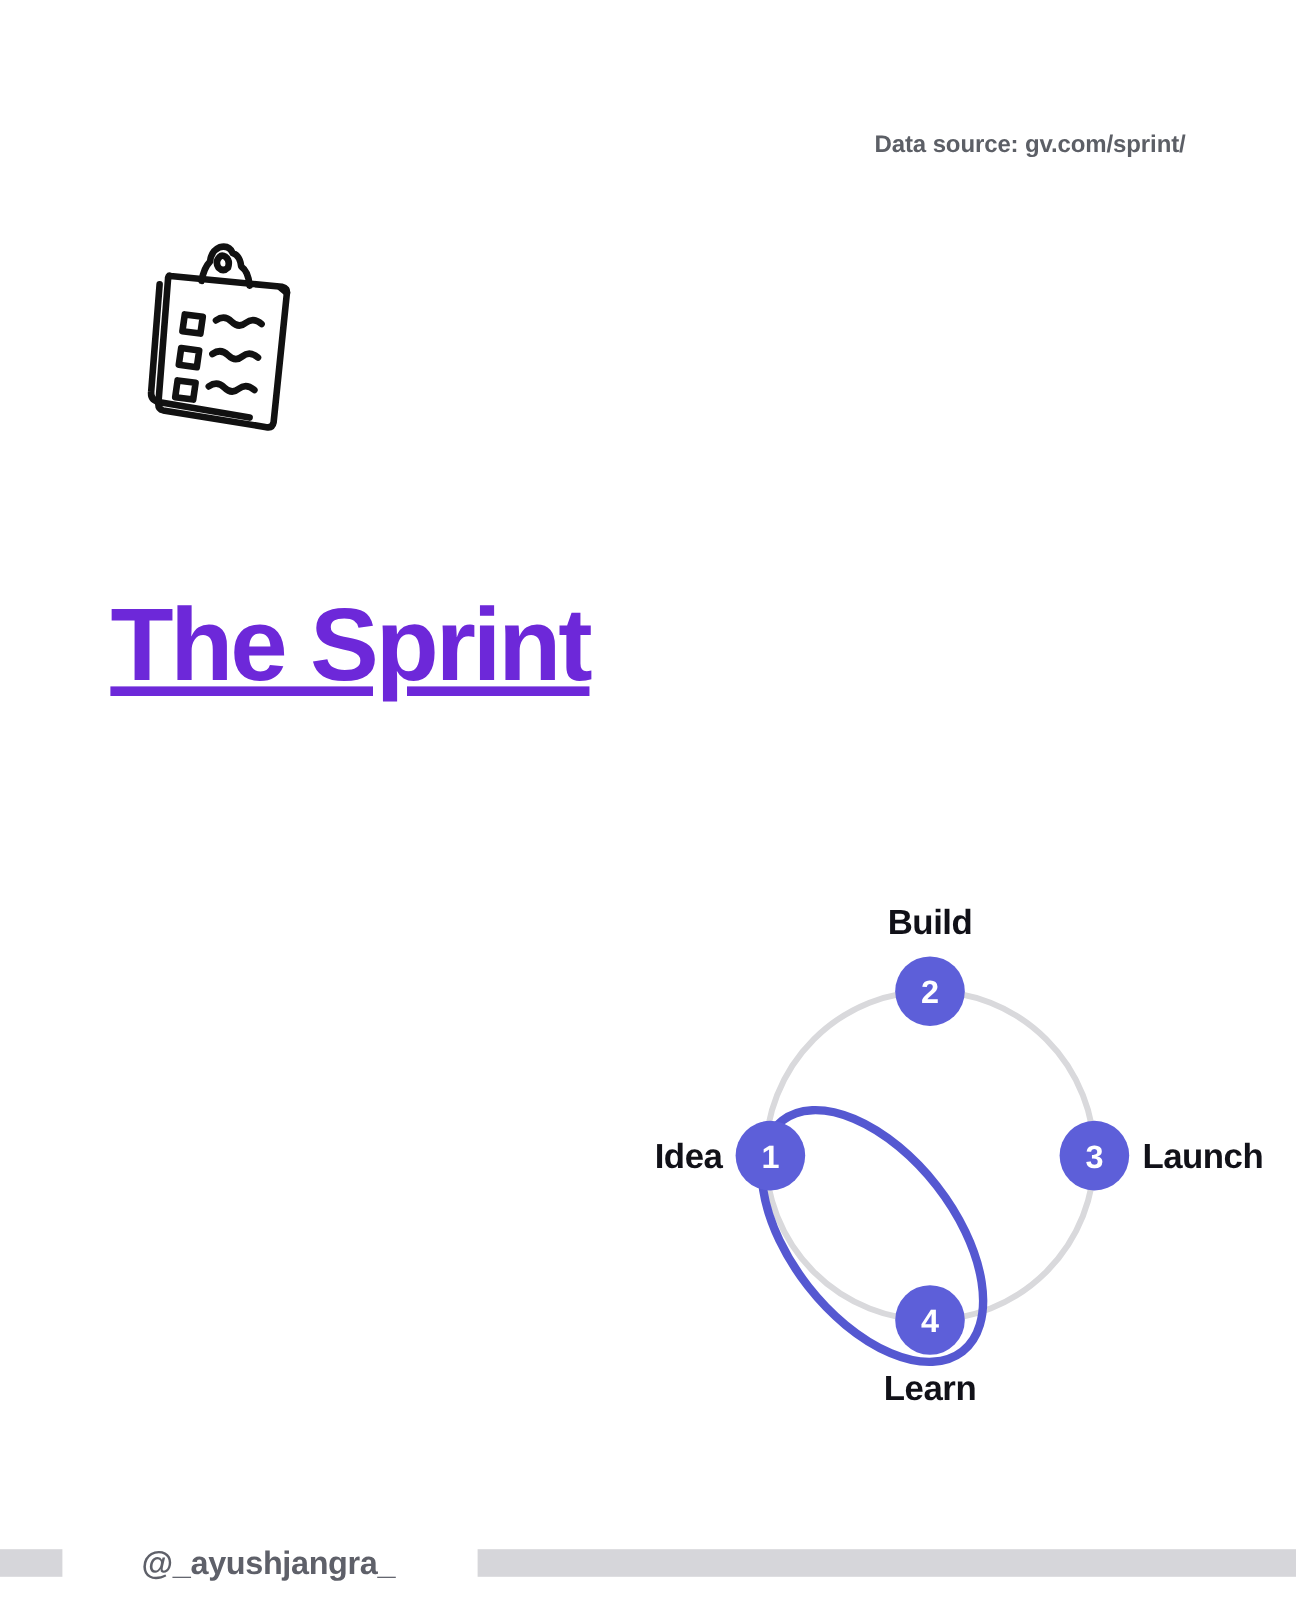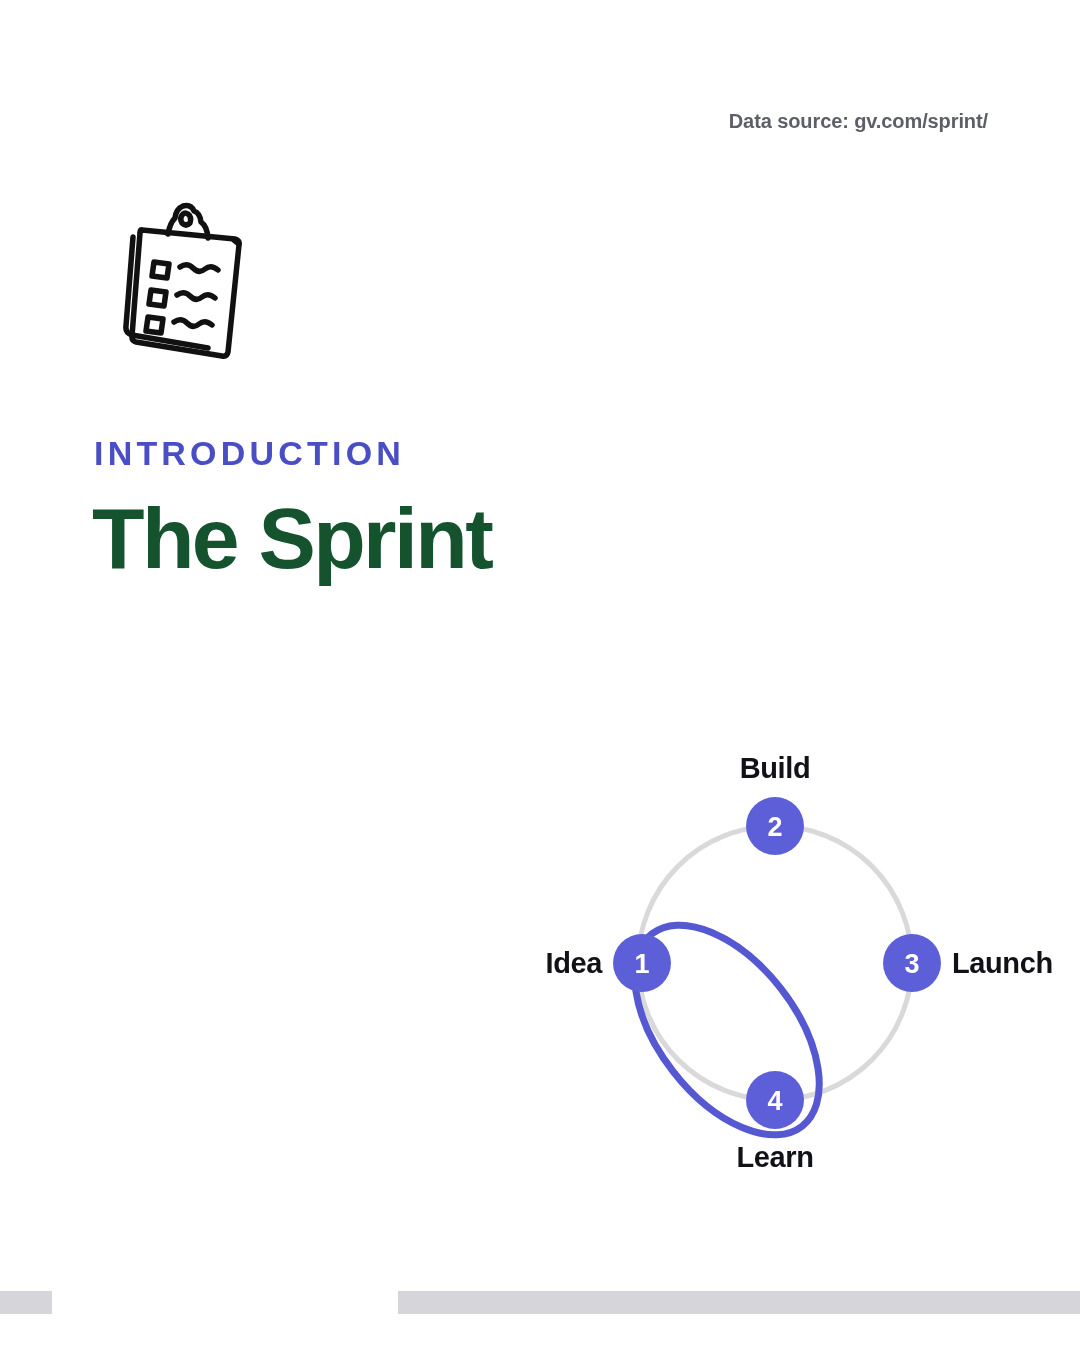--- a/index.html
+++ b/index.html
@@ -46,21 +46,22 @@
 
   
   .title {
     position:absolute;
     left:92px; top:488px;
     width:520px;
     font-size:86px;
     line-height:100px;
     font-weight:bold;
     letter-spacing:-2.6px;
-    color:#14532d;
+    color:#6d28d9;
+    text-decoration:underline;
   }
 
   
   .body-copy {
     position:absolute;
     left:94px; top:768px;
     width:450px;
     font-size:35px;
     line-height:54px;
     font-weight:bold;
@@ -142,21 +143,20 @@
 
         <path d="M65 99 Q72 94 78 100 Q84 106 90 101 Q96 96 103 102"></path>
 
         <path d="M36 121 L51 123 L49 137 L34 135 Z"></path>
 
         <path d="M62 126 Q69 121 75 127 Q81 133 87 128 Q93 123 100 129"></path>
       </g>
     </svg>
   </div>
 
-  <div class="eyebrow">INTRODUCTION</div>
 
   <h1 class="title">
     <span>The Sprint</span><br>
   </h1>
 
 
   <div class="diagram">
     <svg width="560" height="460" viewBox="0 0 560 460" xmlns="http://www.w3.org/2000/svg">
 
       <circle cx="255" cy="223" r="137" fill="none" stroke="#d9d9dc" stroke-width="5"></circle>
@@ -185,14 +185,15 @@
         <circle cx="255" cy="360" r="29" fill="#5d5fd9"></circle>
         <text class="node-num" x="255" y="370" text-anchor="middle">4</text>
         <text class="node-label" x="255" y="427" text-anchor="middle">Learn</text>
       </g>
 
     </svg>
   </div>
 
   <div class="footer-bar-left"></div>
   <div class="footer-bar-right"></div>
+  <div class="handle">@_ayushjangra_</div>
 
 </div>
 
 </body></html>

